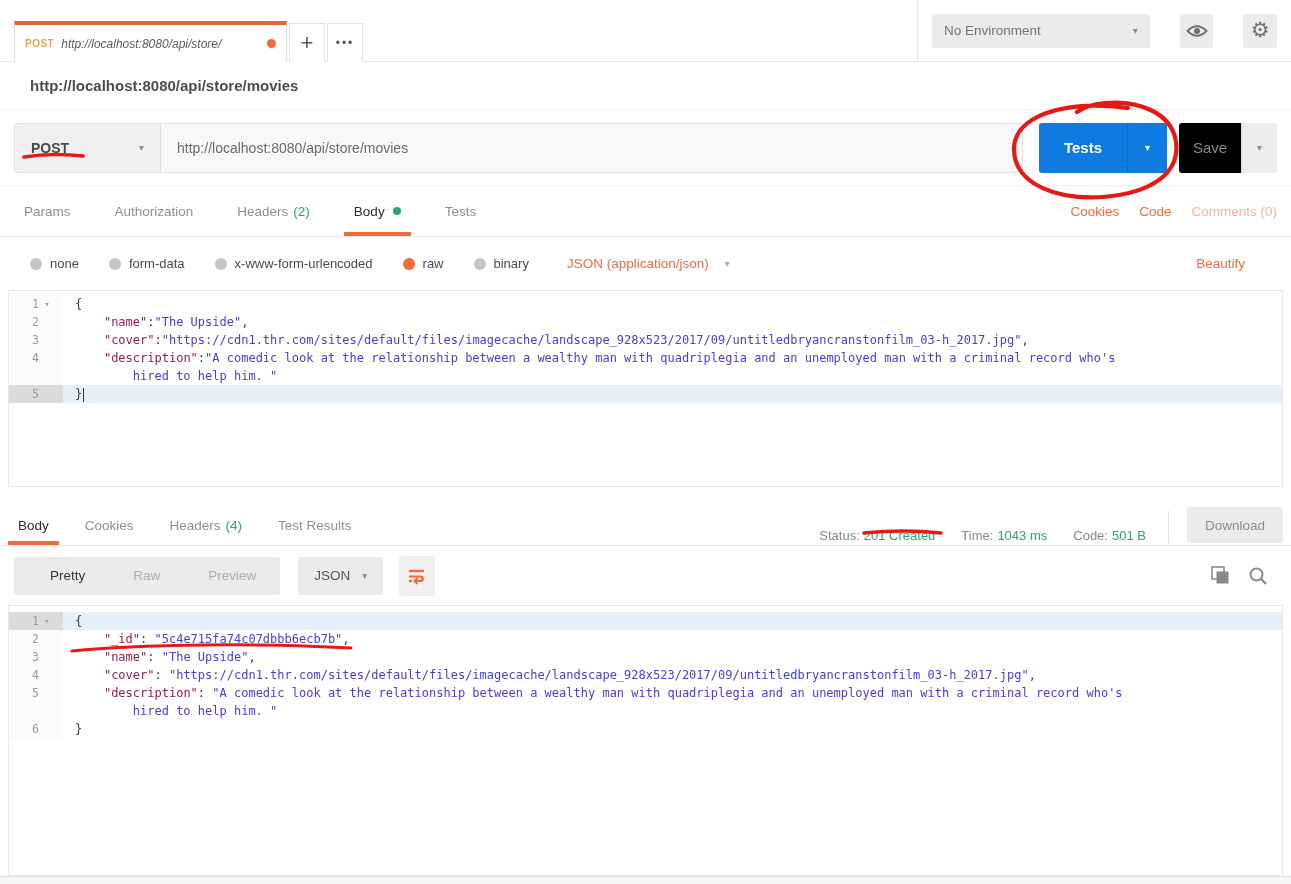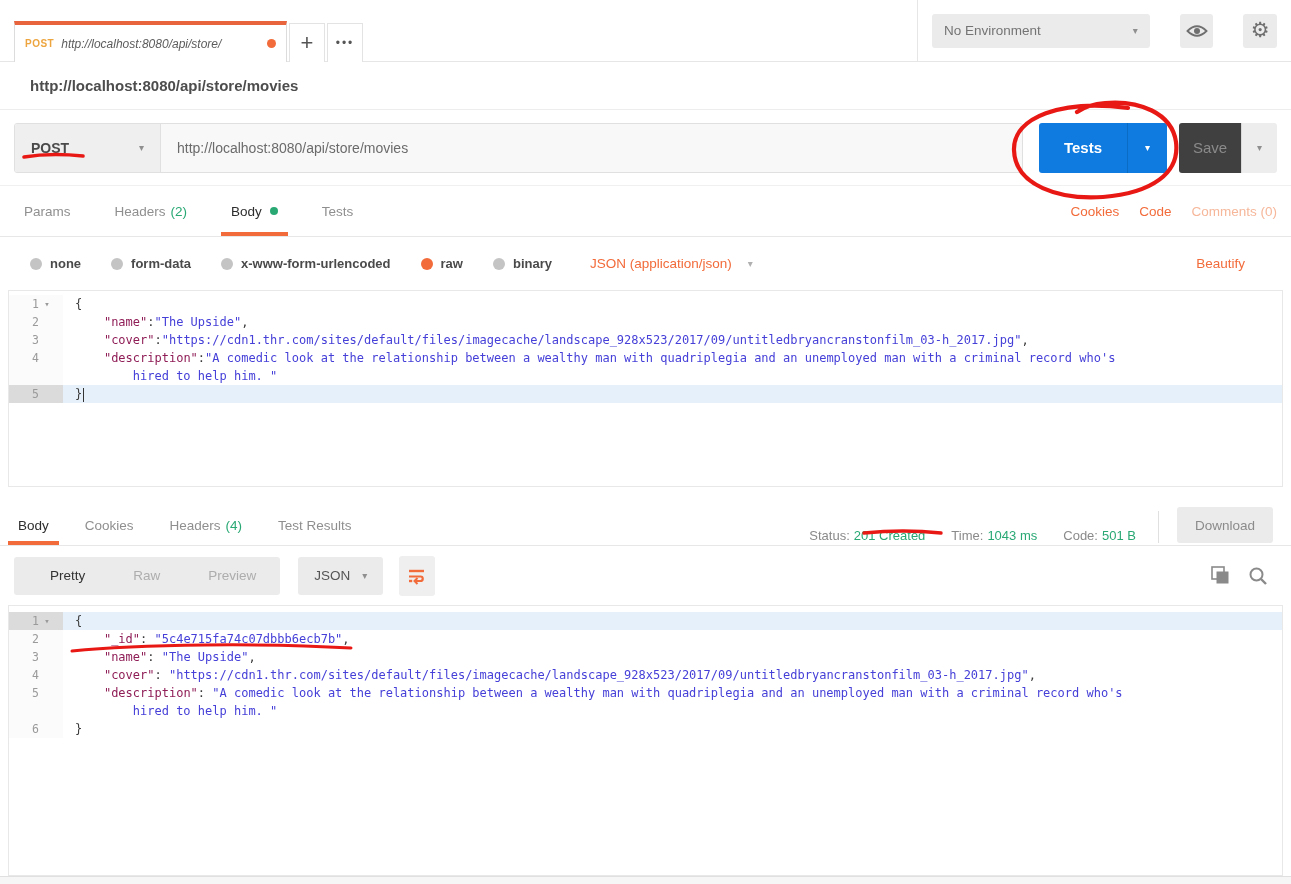--- a/index.html
+++ b/index.html
@@ -35,38 +35,38 @@
   .builder { height:76px; display:flex; align-items:center; padding:0 14px; border-bottom:1px solid #f0f0f0; position:relative; }
   .url-group { display:flex; height:50px; flex:1; border:1px solid #e0e0e0; border-radius:3px; overflow:hidden; }
   .method-select { width:146px; background:#efefef; border-right:1px solid #e0e0e0; display:flex; align-items:center; padding:0 16px; }
   .method-select .mlabel { font-size:14px; font-weight:bold; color:#4a4a4a; }
   .method-select .caret { margin-left:auto; color:#8f8f8f; font-size:10px; }
   .url-input { flex:1; background:#f8f8f8; border:none; outline:none; padding:0 16px; font-size:14px; color:#6b6b6b; font-family:"Liberation Sans", sans-serif; }
   .send-group { display:flex; height:50px; margin-left:16px; border-radius:3px; overflow:hidden; }
   .send-main { width:88px; background:#0f7be0; color:#fff; font-size:15px; font-weight:bold; display:flex; align-items:center; justify-content:center; }
   .send-caret { width:40px; background:#0f7be0; border-left:1px solid #0b6cc6; color:#fff; font-size:10px; display:flex; align-items:center; justify-content:center; }
   .save-group { display:flex; height:50px; margin-left:12px; border-radius:3px; overflow:hidden; }
-  .save-main { width:62px; background:#404040; color:#8a8a8a; font-size:15px; display:flex; align-items:center; justify-content:center;text-align:center; }
+  .save-main { width:62px; background:#000000; color:#8a8a8a; font-size:15px; display:flex; align-items:center; justify-content:center;text-align:center; }
   .save-caret { width:36px; background:#ededed; border-left:1px solid #d9d9d9; color:#8f8f8f; font-size:10px; display:flex; align-items:center; justify-content:center; }
 
   
   .rtabs { height:51px; display:flex; align-items:center; border-bottom:1px solid #e7e7e7; padding:0 14px; }
   .rtab { position:relative; height:100%; display:flex; align-items:center; padding:0 10px; margin-right:24px;
     font-size:13.5px; color:#8f8f8f; white-space:nowrap;text-align:right; }
   .rtab .cnt { color:#29a874; margin-left:5px; }
   .rtab.active { color:#2d2d2d; }
   .rtab.active::after { content:""; position:absolute; left:0; right:0; bottom:0; height:4px; background:#f26b3a; }
   .gdot { width:8px; height:8px; border-radius:50%; background:#29a874; margin-left:8px; }
   .rtabs-links { margin-left:auto; display:flex; align-items:center; gap:20px; font-size:13.5px; }
   .link-orange { color:#f26b3a; }
   .link-orange.dim { color:#f6b79a; }
 
   
   .btype { height:53px; display:flex; align-items:center; padding:0 30px; gap:30px; }
-  .radio-item { display:flex; align-items:center; gap:8px; font-size:13px; color:#4a4a4a;font-weight:bold; }
+  .radio-item { display:flex; align-items:center; gap:8px; font-size:13px; color:#4a4a4a; }
   .radio-dot { width:12px; height:12px; border-radius:50%; background:#c4c4c4; }
   .radio-item.selected .radio-dot { background:#f26b3a; }
   .ctype { color:#f26b3a; font-size:13.5px; display:flex; align-items:center; gap:16px; margin-left:8px; }
   .ctype .caret { color:#b0b0b0; font-size:10px; }
   .beautify { margin-left:auto; color:#f26b3a; font-size:13.5px; margin-right:16px; }
 
   
   .editor { margin:0 8px; border:1px solid #e8e8e8; background:#fff; overflow:hidden;
     font-family:"DejaVu Sans Mono", monospace; font-size:12px; line-height:18px; }
   .editor-req { height:197px; padding-top:4px; }
@@ -85,21 +85,21 @@
 
   .gap-strip { height:18px; }
 
   
   .rmeta { height:41px; display:flex; align-items:center; border-bottom:1px solid #e7e7e7; padding:0 8px; }
   .rmeta .rtab { margin-right:16px; font-size:13.5px; }
   .rmeta-right { margin-left:auto; display:flex; align-items:flex-end; }
   .meta-pair { font-size:13px; color:#8a8a8a; margin-left:26px; white-space:nowrap; }
   .meta-pair .val { color:#29a874; margin-left:4px; }
   .meta-divider { width:1px; height:32px; background:#e0e0e0; margin-left:22px; }
-  .download-btn { margin-left:18px; margin-right:10px; height:36px; padding:0 18px; background:#ebebeb; border-radius:3px;
+  .download-btn { margin-left:18px; height:36px; padding:0 18px; background:#ebebeb; border-radius:3px;
     display:flex; align-items:center; color:#8b8b8b; font-size:13.5px; }
 
   
   .rformat { height:59px; display:flex; align-items:center; padding:0 14px; }
   .fmt-group { display:flex; background:#ebebeb; border-radius:3px; overflow:hidden; height:38px; }
   .fmt-item { padding:0 24px; display:flex; align-items:center; font-size:13.5px; color:#adadad; }
   .fmt-item.active { color:#333;padding-left:36px; }
   .lang-select { margin-left:18px; height:38px; background:#ebebeb; border-radius:3px; display:flex; align-items:center;
     gap:12px; padding:0 16px; font-size:13.5px; color:#555; }
   .lang-select .caret { color:#8f8f8f; font-size:10px; }
@@ -173,20 +173,23 @@
           <span>▾</span>
         </div>
     </div>
   </div>
 
   <div class="rtabs">
     <div class="rtab">
         <span>Params</span>
       </div>
     <div class="rtab">
+        <span>Authorization</span>
+      </div>
+    <div class="rtab">
         <span>Headers</span>
         <span class="cnt">(2)</span>
       </div>
     <div class="rtab active">
         <span>Body</span>
         <span class="gdot"></span>
       </div>
     <div class="rtab">
         <span>Tests</span>
       </div>

